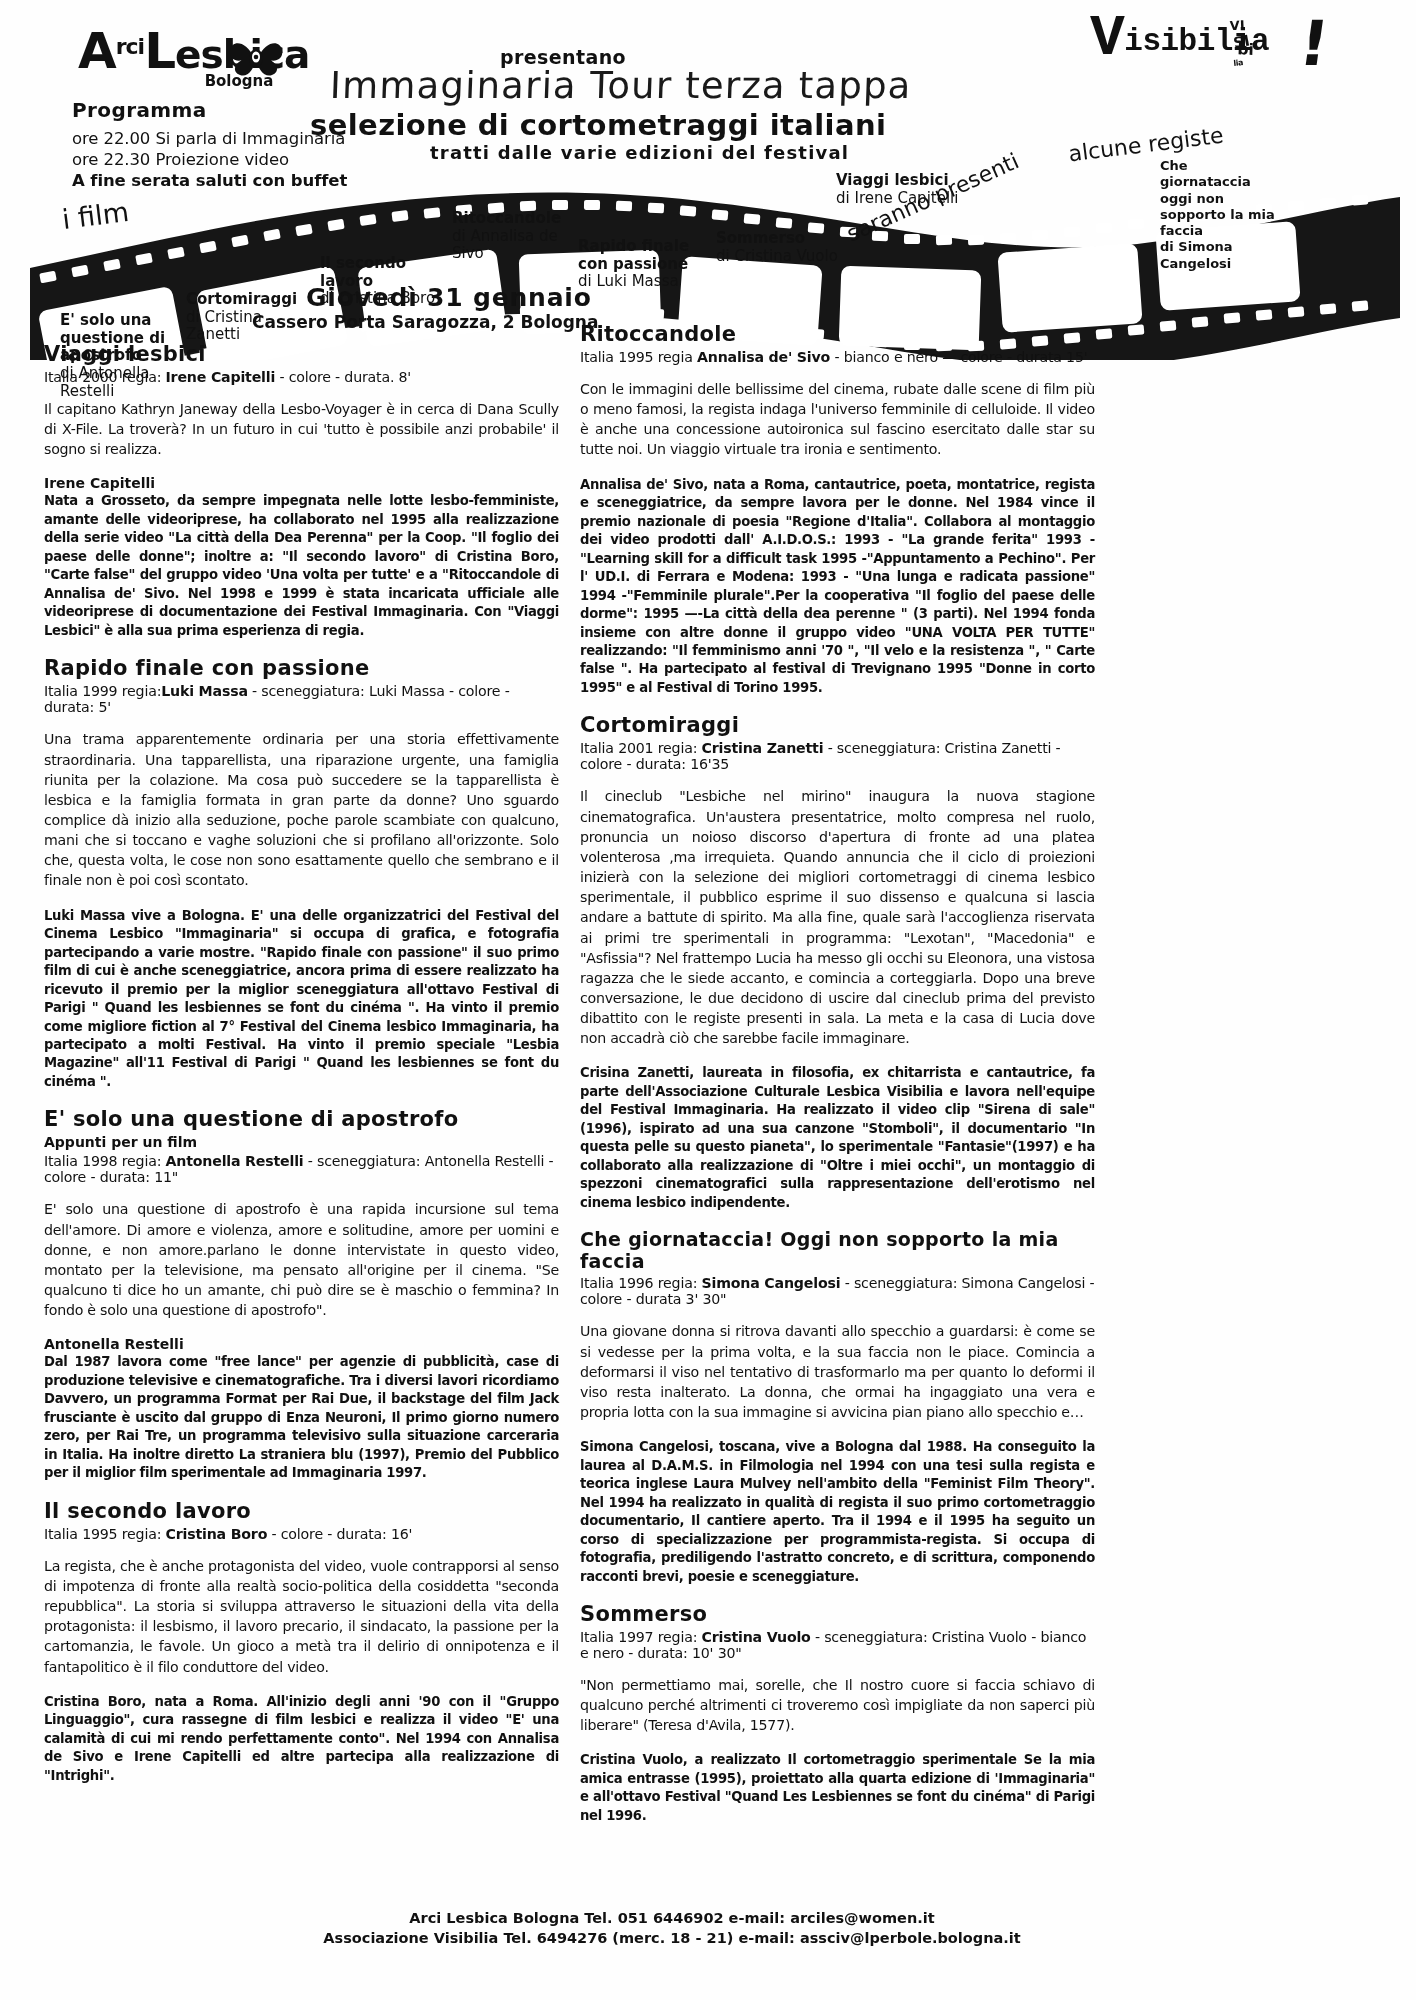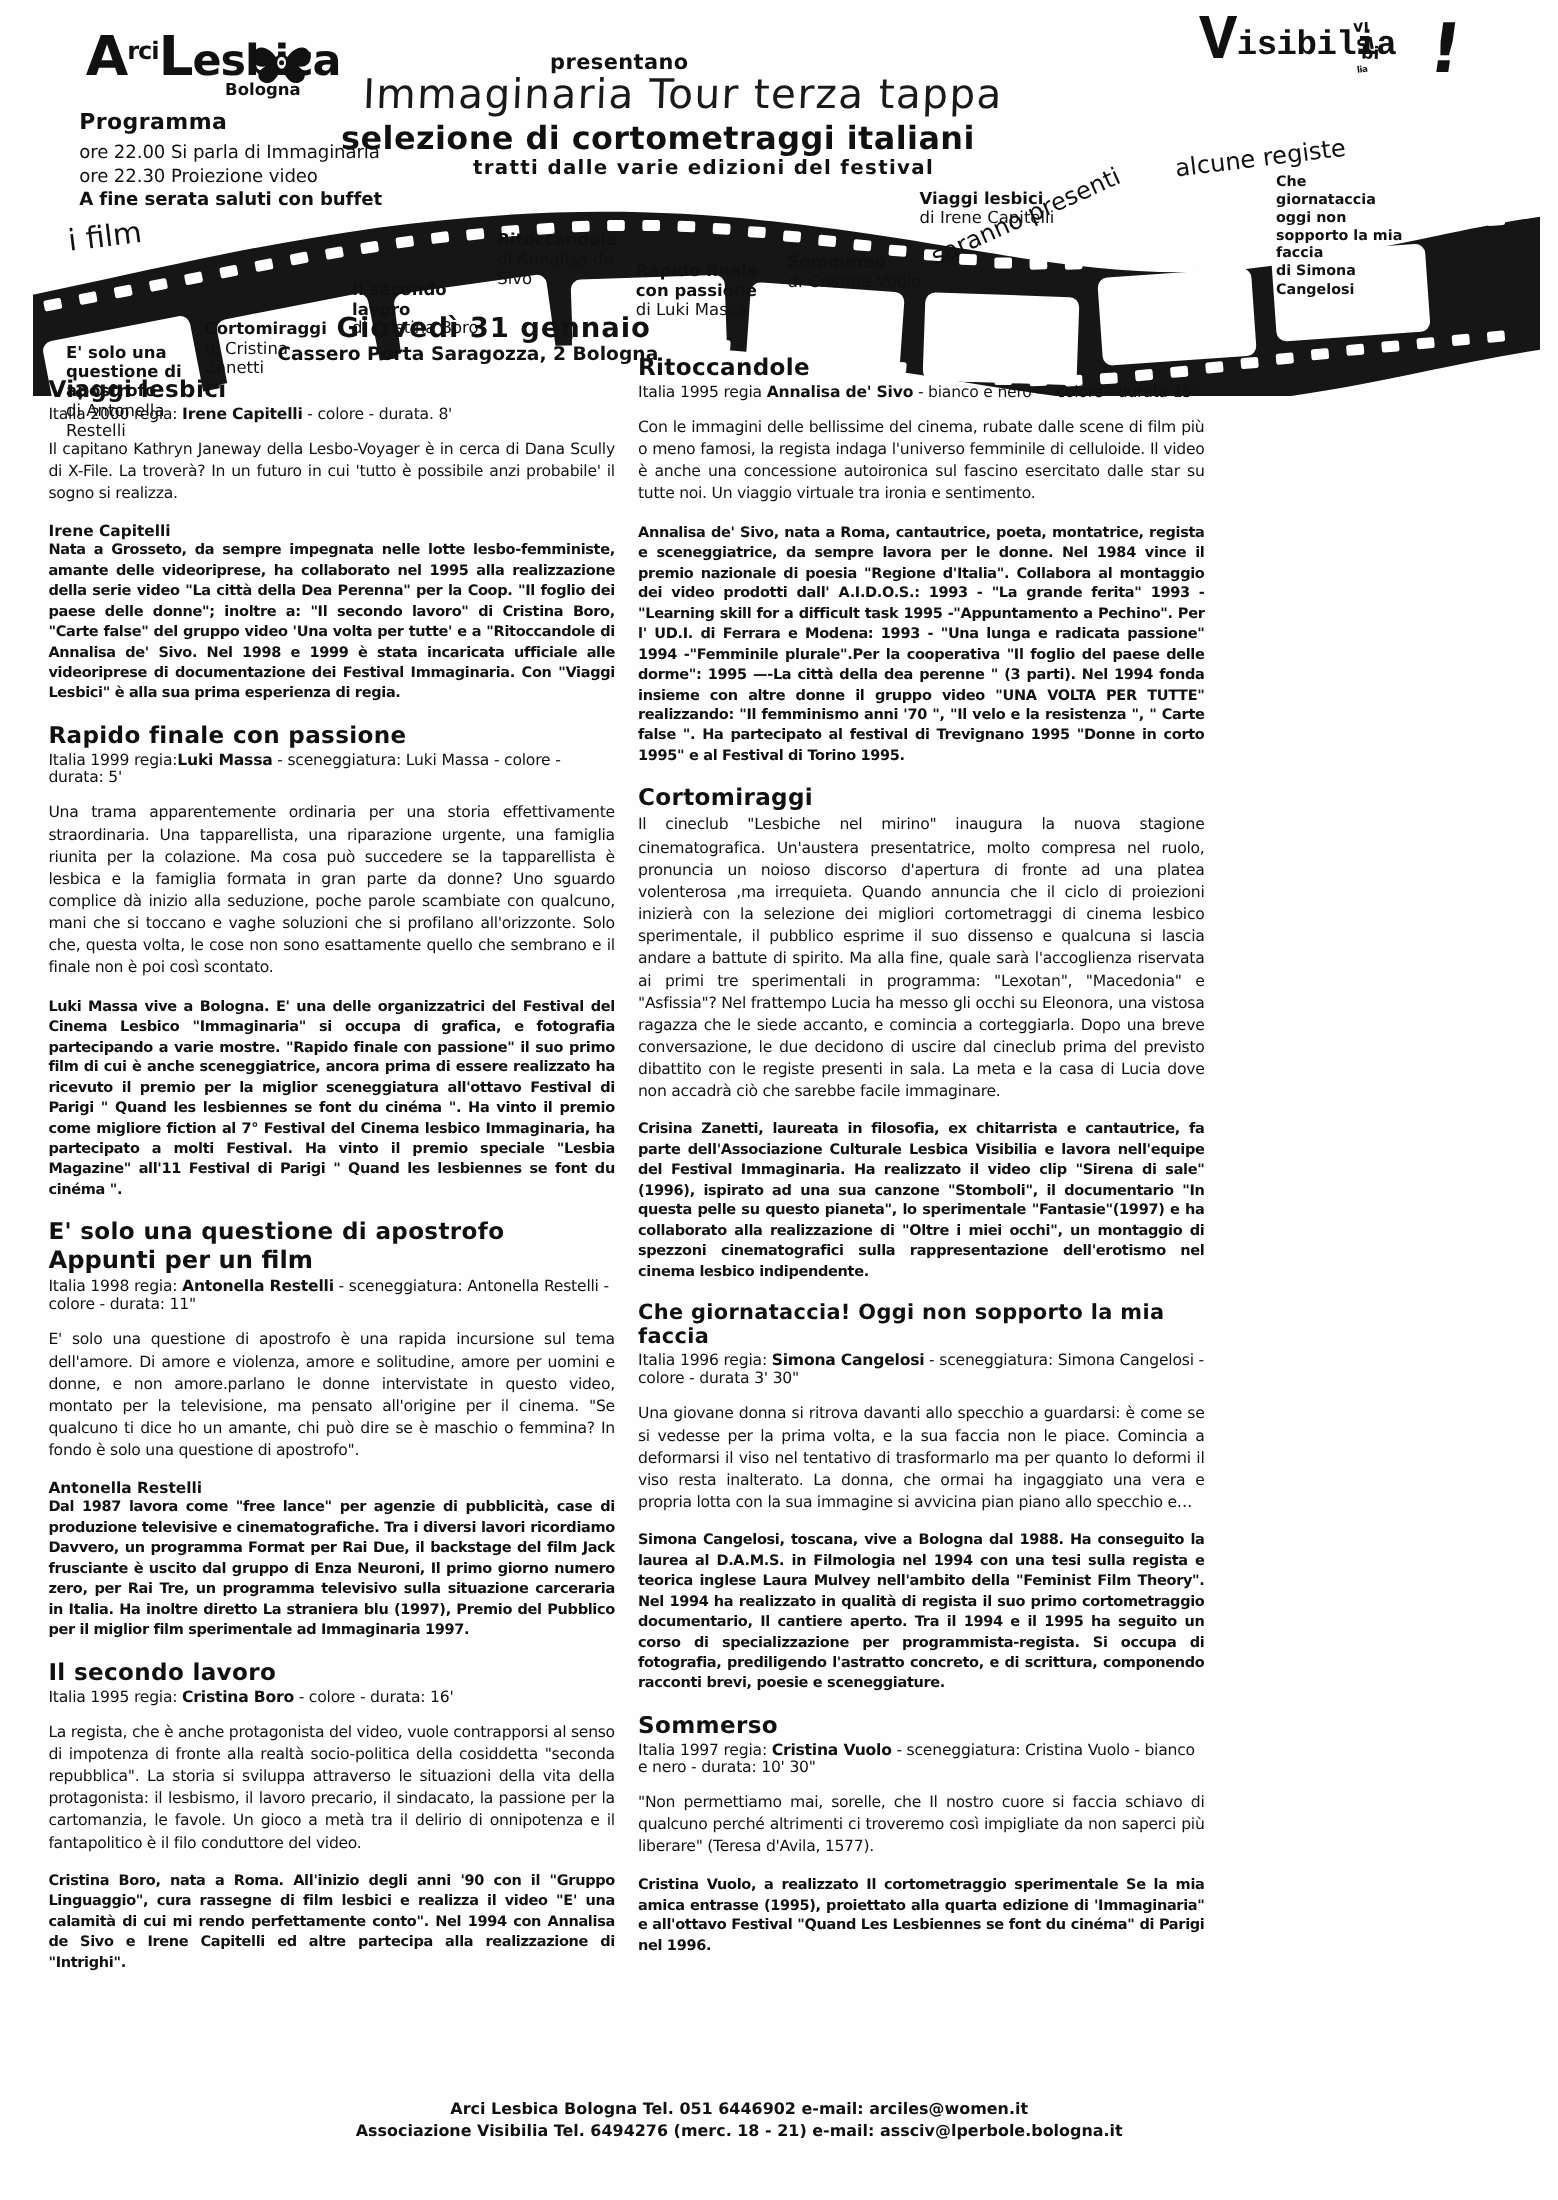--- a/index.html
+++ b/index.html
@@ -219,21 +219,21 @@
     font-family: "DejaVu Sans", sans-serif;
     font-weight: bold;
     font-size: 21px;
     letter-spacing: 0.3px;
     margin: 0 0 3px 0;
   }
   .film-h.sm { font-size: 19px; }
   .film-h2 {
     font-family: "DejaVu Sans", sans-serif;
     font-weight: bold;
-    font-size: 22px;
+    font-size: 14px;
     margin: 0 0 3px 0;
   }
   .credits {
     font-family: "DejaVu Sans", sans-serif;
     font-size: 14.2px;
     margin: 0 0 14px 0;
     letter-spacing: -0.2px;
   }
   .credits b { font-weight: bold; }
   p.body {
@@ -519,20 +519,23 @@
       <h2 class="film-h">Ritoccandole</h2>
       <div class="credits">
         <span>Italia 1995  regia </span><b>Annalisa de' Sivo</b><span> - bianco e nero — colore - durata 15'</span>
       </div>
       <p class="body">Con le immagini delle bellissime del cinema, rubate dalle scene di film più o meno famosi, la regista indaga l'universo femminile di celluloide. Il video è anche una concessione autoironica sul fascino esercitato dalle star su tutte noi. Un viaggio virtuale tra ironia e sentimento.</p>
       <p class="bio"><b>Annalisa de' Sivo</b><span>, nata a Roma, cantautrice, poeta, montatrice, regista e sceneggiatrice, da sempre lavora per le donne. Nel 1984 vince il premio nazionale di poesia "Regione d'Italia". Collabora al montaggio dei video prodotti dall' A.I.D.O.S.: 1993 - "La grande ferita" 1993 - "Learning skill for a difficult task 1995 -"Appuntamento a Pechino". Per l' UD.I. di Ferrara e Modena: 1993 - "Una lunga e radicata passione" 1994 -"Femminile plurale".Per la cooperativa "Il foglio del paese delle dorme": 1995 —-La città della dea perenne " (3 parti). Nel 1994 fonda insieme con altre donne il gruppo video "UNA VOLTA PER TUTTE" realizzando: "Il femminismo anni '70 ", "Il velo e la resistenza ", " Carte false ". Ha partecipato al festival di Trevignano 1995 "Donne in corto 1995" e al Festival di Torino 1995.</span></p>
     </div>
 
     <div class="sec">
       <h2 class="film-h">Cortomiraggi</h2>
+      <div class="credits">
+        <span>Italia 2001  regia: </span><b>Cristina Zanetti</b><span> - sceneggiatura: Cristina Zanetti - colore - durata: 16'35</span>
+      </div>
       <p class="body">Il cineclub "Lesbiche nel mirino" inaugura la nuova stagione cinematografica. Un'austera presentatrice, molto compresa nel ruolo, pronuncia un noioso discorso d'apertura di fronte ad una platea volenterosa ,ma irrequieta. Quando annuncia che il ciclo di proiezioni inizierà con la selezione dei migliori cortometraggi di cinema lesbico sperimentale, il pubblico esprime il suo dissenso e qualcuna si lascia andare a battute di spirito. Ma alla fine, quale sarà l'accoglienza riservata ai primi tre sperimentali in programma: "Lexotan", "Macedonia" e "Asfissia"? Nel frattempo Lucia ha messo gli occhi su Eleonora, una vistosa ragazza che le siede accanto, e comincia a corteggiarla. Dopo una breve conversazione, le due decidono di uscire dal cineclub prima del previsto dibattito con le registe presenti in sala. La meta e la casa di Lucia dove non accadrà ciò che sarebbe facile immaginare.</p>
       <p class="bio"><b>Crisina Zanetti</b><span>, laureata in filosofia, ex chitarrista e cantautrice, fa parte dell'Associazione Culturale Lesbica Visibilia e lavora nell'equipe del Festival Immaginaria. Ha realizzato il video clip "Sirena di sale"(1996), ispirato ad una sua canzone "Stomboli", il documentario "In questa pelle su questo pianeta", lo sperimentale "Fantasie"(1997) e ha collaborato alla realizzazione di "Oltre i miei occhi", un montaggio di spezzoni cinematografici sulla rappresentazione dell'erotismo nel cinema lesbico indipendente.</span></p>
     </div>
 
     <div class="sec">
       <h2 class="film-h sm">Che giornataccia! Oggi non sopporto la mia faccia</h2>
       <div class="credits">
         <span>Italia 1996  regia: </span><b>Simona Cangelosi</b><span> - sceneggiatura: Simona Cangelosi - colore - durata 3' 30"</span>
       </div>
       <p class="body">Una giovane donna si ritrova davanti allo specchio a guardarsi: è come se si vedesse per la prima volta, e la sua faccia non le piace. Comincia a deformarsi il viso nel tentativo di trasformarlo ma per quanto lo deformi il viso resta inalterato. La donna, che ormai ha ingaggiato una vera e propria lotta con la sua immagine si avvicina pian piano allo specchio e…</p>

